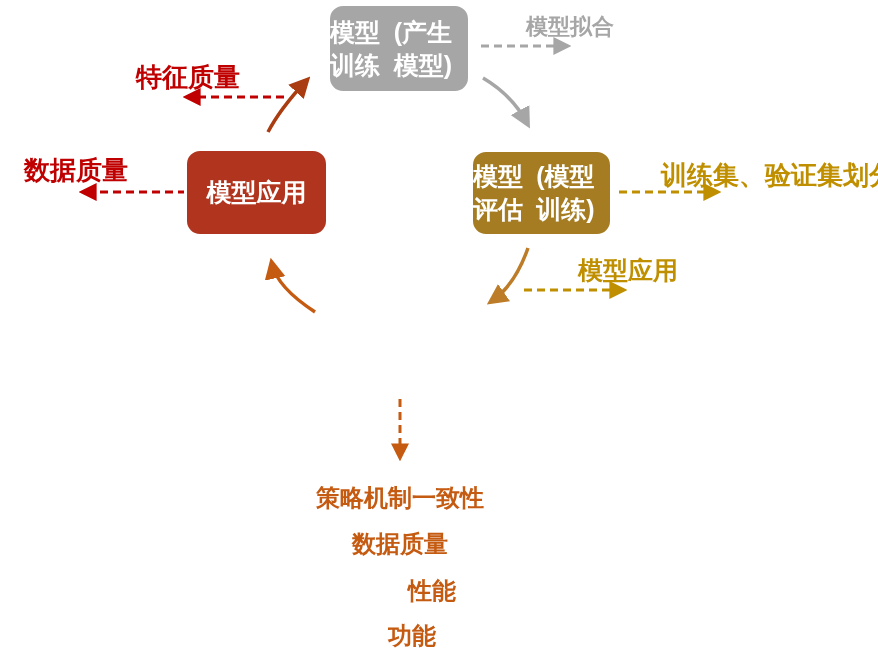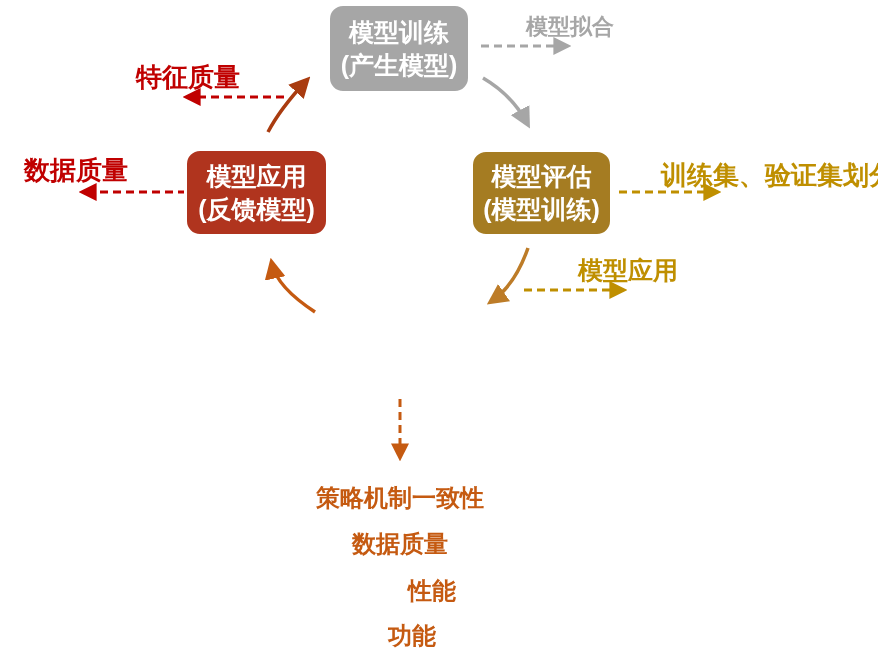--- a/index.html
+++ b/index.html
@@ -21,24 +21,23 @@
   }
   .node {
     position: absolute;
     border: 3px solid var(--box-border);
     border-radius: 16px;
     color: var(--box-text);
     font-weight: bold;
     font-size: 25px;
     line-height: 33px;
     display: flex;
-    flex-direction: column;
     align-items: center;
     justify-content: center;
-    text-align: center;
+    text-align: left;
     box-sizing: border-box;
   }
   .node-train   { left: 327px; top: 3px;   width: 144px; height: 91px; background: var(--box-gray); }
   .node-eval    { left: 470px; top: 149px; width: 143px; height: 88px; background: var(--box-gold); }
   .node-apply   { left: 184px; top: 148px; width: 145px; height: 89px; background: var(--box-red); }
   .node-predict { left: 327px; top: 291px; width: 142px; height: 92px; background: var(--box-orange); }
   .flabel {
     position: absolute;
     font-weight: bold;
     white-space: nowrap;
@@ -120,21 +119,20 @@
   <div class="node node-train">
     <span>模型训练</span>
     <span>(产生模型)</span>
   </div>
   <div class="node node-eval">
     <span>模型评估</span>
     <span>(模型训练)</span>
   </div>
   <div class="node node-apply">
     <span>模型应用</span>
-    <span>(反馈模型)</span>
   </div>
 
   <div class="flabel flabel-model-fit">模型拟合</div>
   <div class="flabel flabel-dataset-split">训练集、验证集划分</div>
   <div class="flabel flabel-model-delay">模型应用</div>
   <div class="flabel flabel-feature-quality">特征质量</div>
   <div class="flabel flabel-data-quality">数据质量</div>
 
   <div class="output-item output-0">策略机制一致性</div>
   <div class="output-item output-1">数据质量</div>

